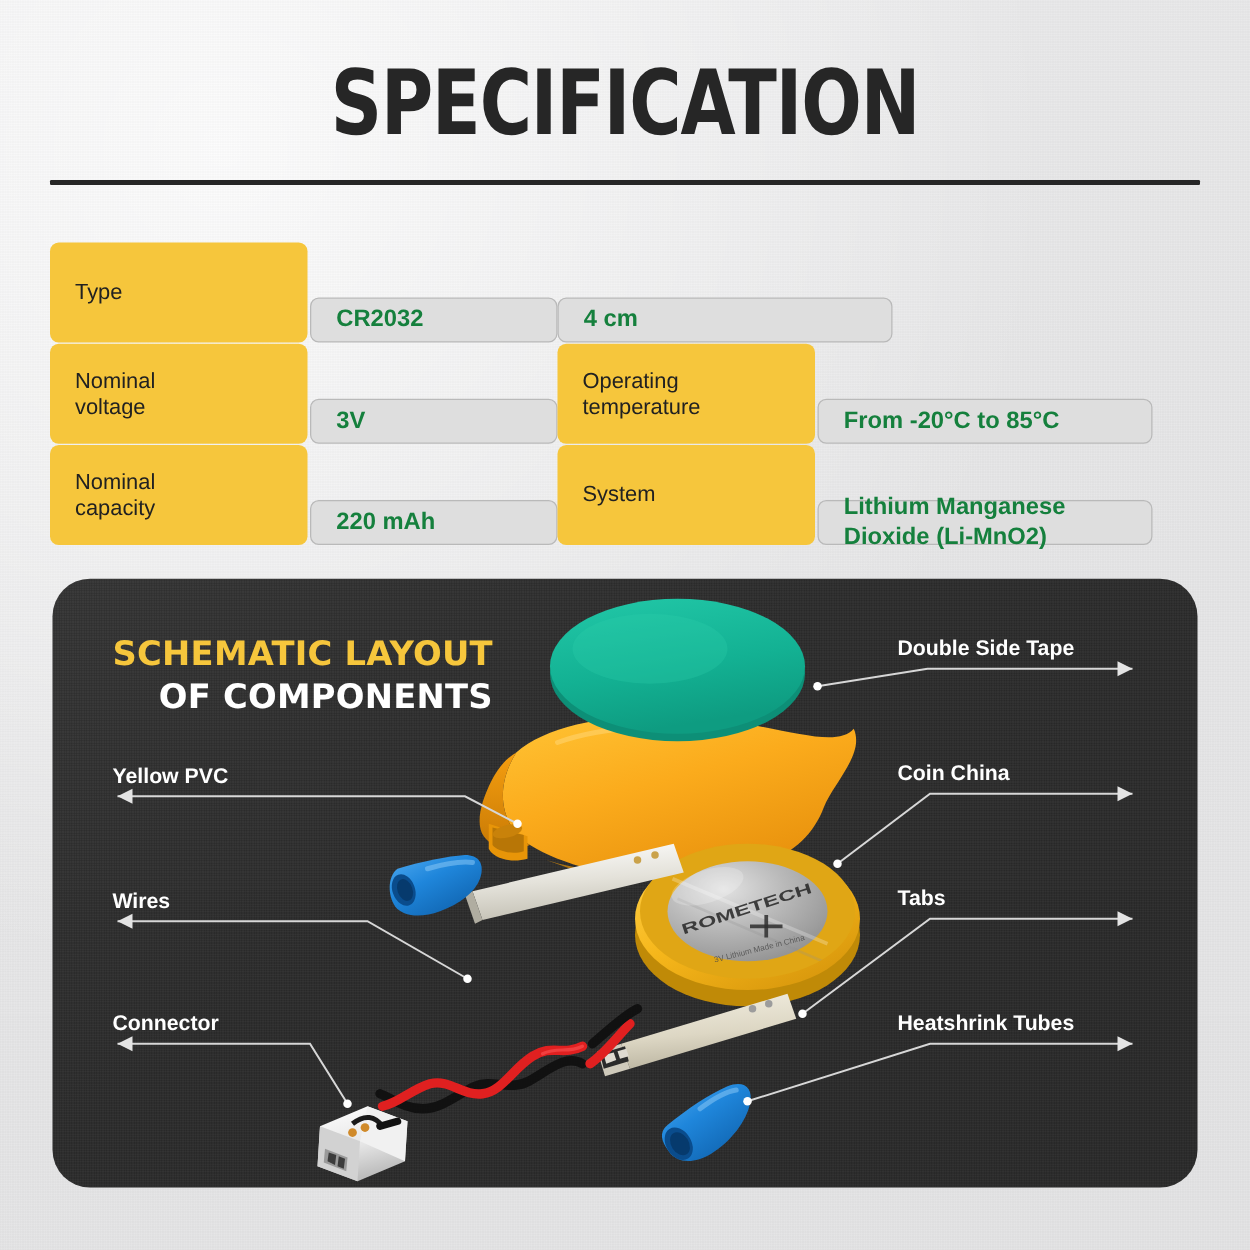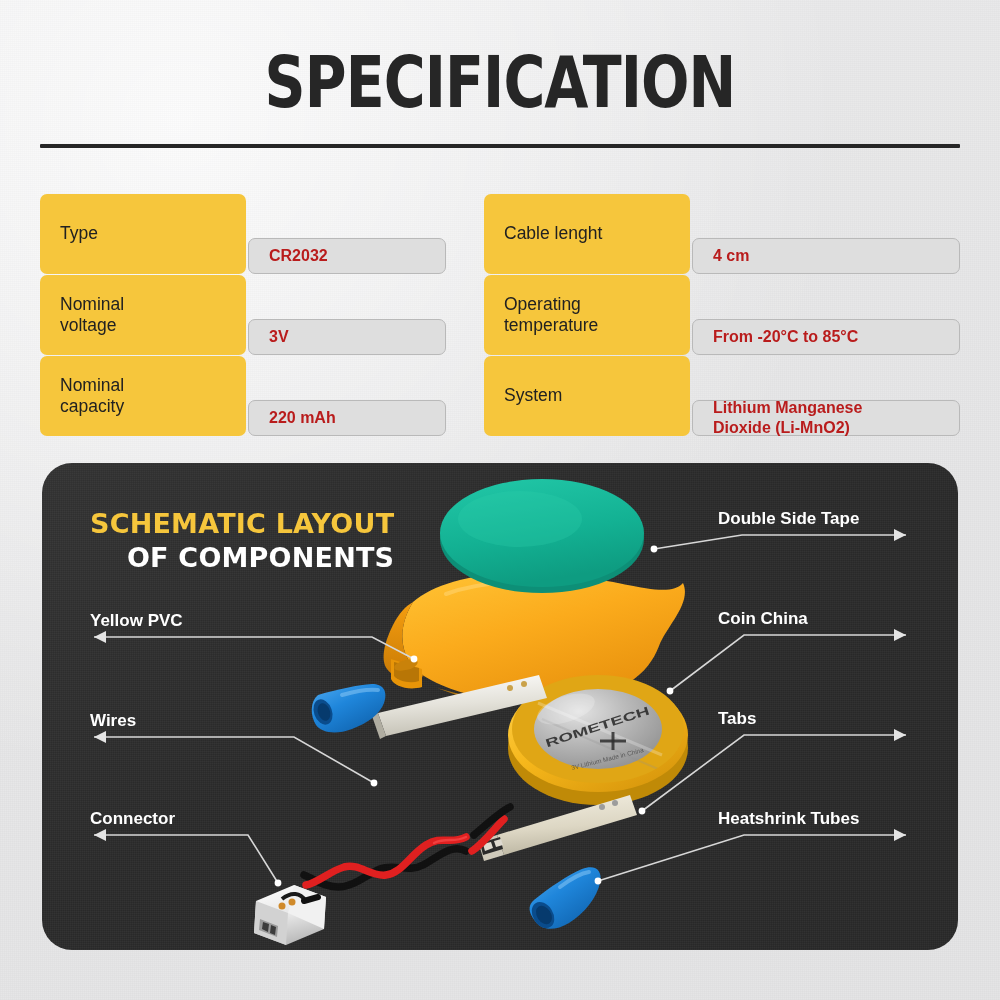--- a/index.html
+++ b/index.html
@@ -30,36 +30,36 @@
     color:#262626;
     font-family:"DejaVu Sans Condensed","Liberation Sans Narrow","Liberation Sans",sans-serif;
     transform:scaleX(.88);transform-origin:50% 50%;
   }
   .title-rule{
     position:absolute;left:40px;top:144px;width:920px;height:4px;background:#262626;border-radius:1px;
   }
 
   
   .spec-table{position:absolute;left:40px;top:194px;width:920px;}
-  .spec-cols{display:flex;gap:38px;align-items:flex-end;}
+  .spec-cols{display:flex;align-items:flex-end;}
   .spec-col{display:flex;flex-direction:column;gap:1px;}
   .spec-col.left{width:406px;}
   .spec-col.right{width:476px;}
   .spec-row{display:flex;gap:2px;height:80px;}
   .lbl{
     background:#f6c63c;border-radius:7px;
     display:flex;align-items:center;
     padding:0 20px;box-sizing:border-box;
     font-size:17.5px;color:#212121;line-height:1.22;font-weight:normal;
   }
   .val{
     background:#dedede;border:1px solid #b9b9b9;border-radius:7px;
     display:flex;align-items:center;
     padding:0 20px;box-sizing:border-box;
-    font-size:16px;color:#b91c1c;font-weight:bold;line-height:1.25;margin-top:44px;
+    font-size:19px;color:#15803d;font-weight:bold;line-height:1.25;margin-top:44px;
   }
   .left .lbl{width:206px;}
   .left .val{width:198px;}
   .right .lbl{width:206px;}
   .right .val{width:268px;}
 
   
   .panel{
     position:absolute;left:42px;top:463px;width:916px;height:487px;
     border-radius:30px;overflow:hidden;
@@ -111,21 +111,20 @@
           <div class="val">3V</div>
         </div>
         <div class="spec-row">
           <div class="lbl">Nominal<br>capacity</div>
           <div class="val">220 mAh</div>
         </div>
       </div>
 
       <div class="spec-col right">
         <div class="spec-row">
-          <div class="lbl">Cable lenght</div>
           <div class="val">4 cm</div>
         </div>
         <div class="spec-row">
           <div class="lbl">Operating<br>temperature</div>
           <div class="val">From -20°C to 85°C</div>
         </div>
         <div class="spec-row">
           <div class="lbl">System</div>
           <div class="val">Lithium Manganese<br>Dioxide (Li-MnO2)</div>
         </div>

